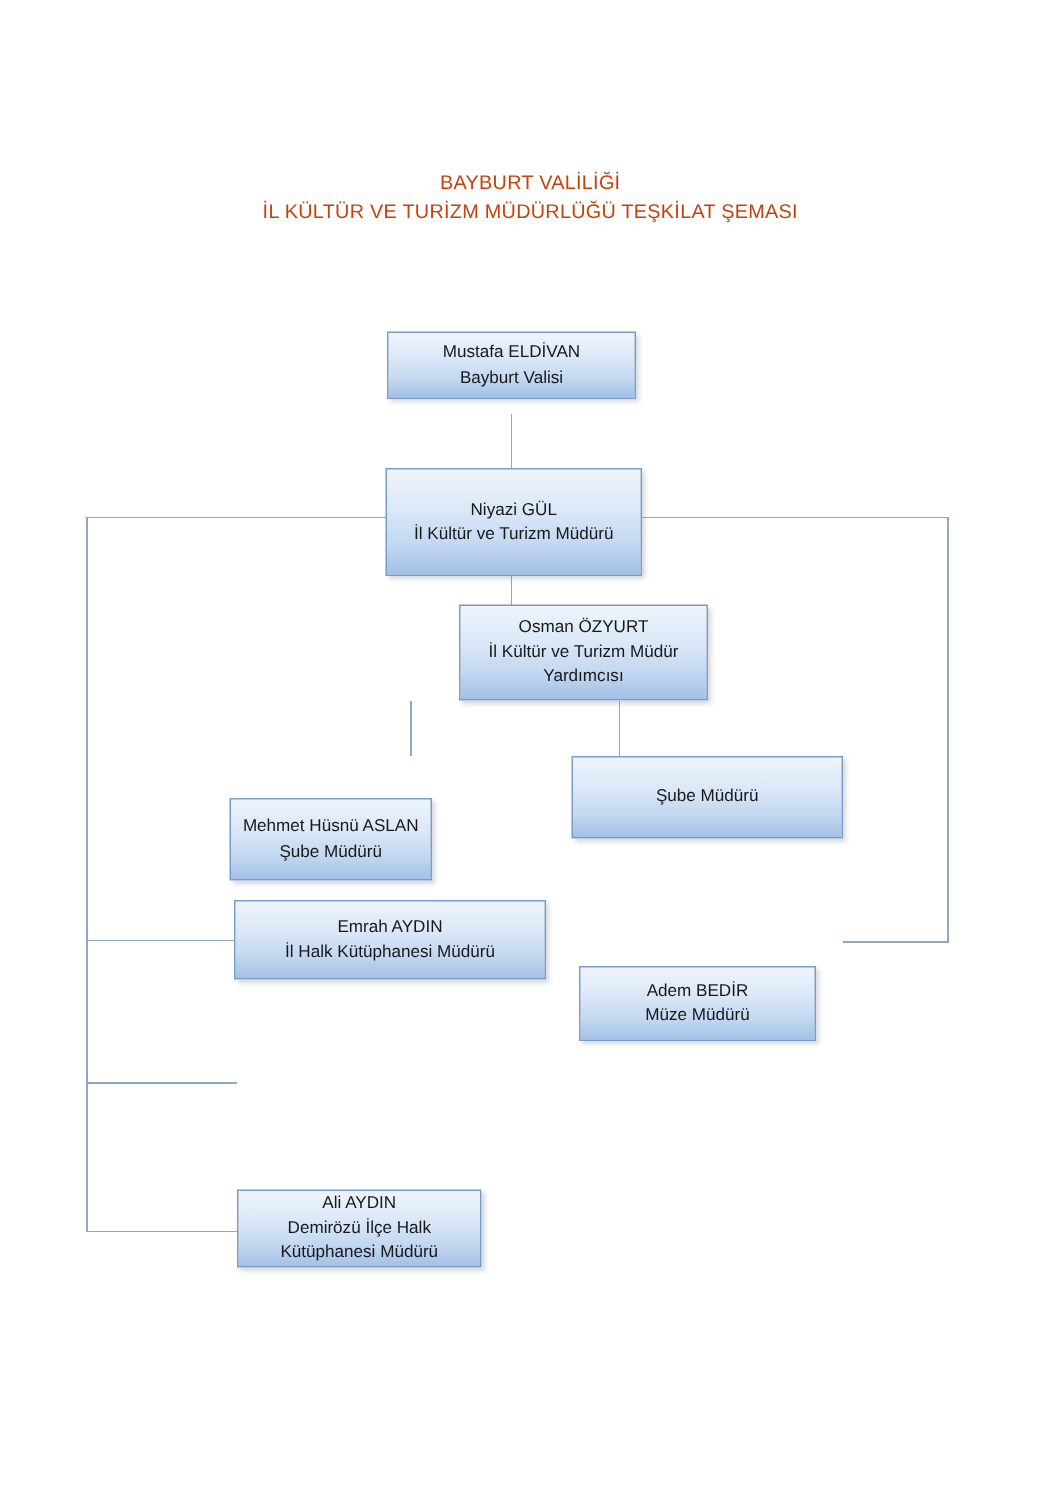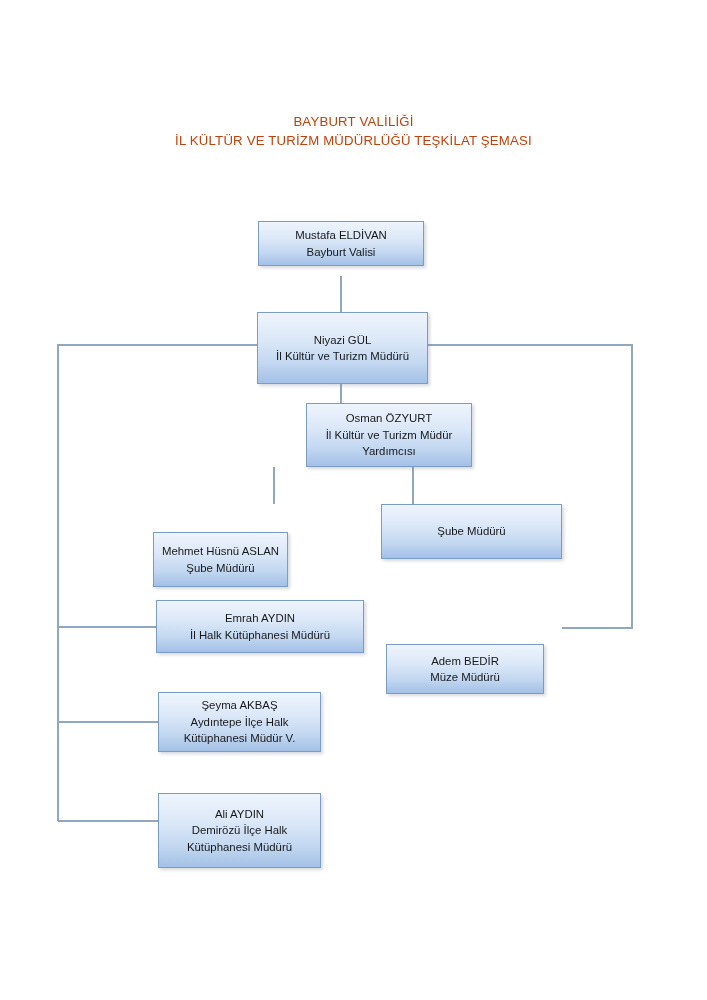--- a/index.html
+++ b/index.html
@@ -105,21 +105,18 @@
 Şube Müdürü</div>
 
   <div class="node" style="left:381px; top:504px; width:181px; height:55px;">Şube Müdürü</div>
 
   <div class="node" style="left:156px; top:600px; width:208px; height:53px;">Emrah AYDIN
 İl Halk Kütüphanesi Müdürü</div>
 
   <div class="node" style="left:386px; top:604px; width:158px; height:50px;margin-top:40px;">Adem BEDİR
 Müze Müdürü</div>
 
-  <div class="node" style="left:158px; top:692px; width:163px; height:60px;">Şeyma AKBAŞ
-Aydıntepe İlçe Halk
-Kütüphanesi  Müdür V.</div>
 
-  <div class="node" style="left:158px; top:793px; width:163px; height:75px;">Ali AYDIN
+  <div class="node" style="left:158px; top:793px; width:163px; height:52px;">Ali AYDIN
 Demirözü İlçe Halk
 Kütüphanesi Müdürü</div>
 
 </div>
 
 </body></html>

